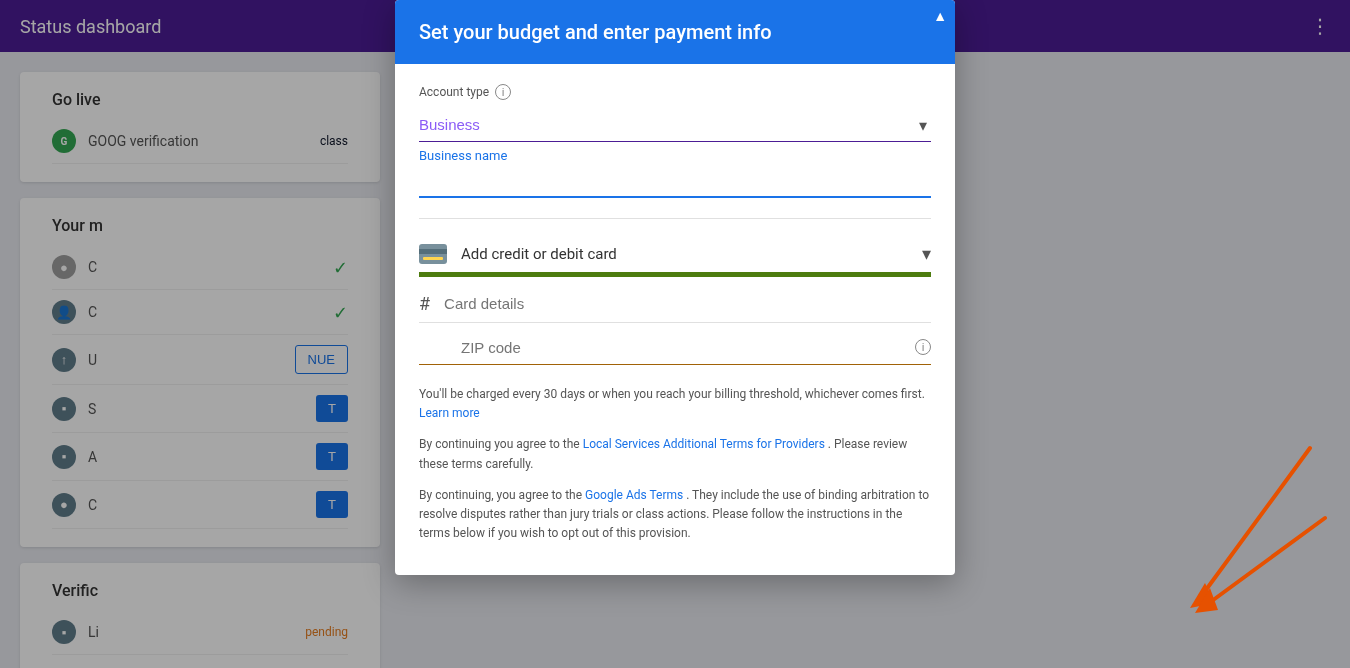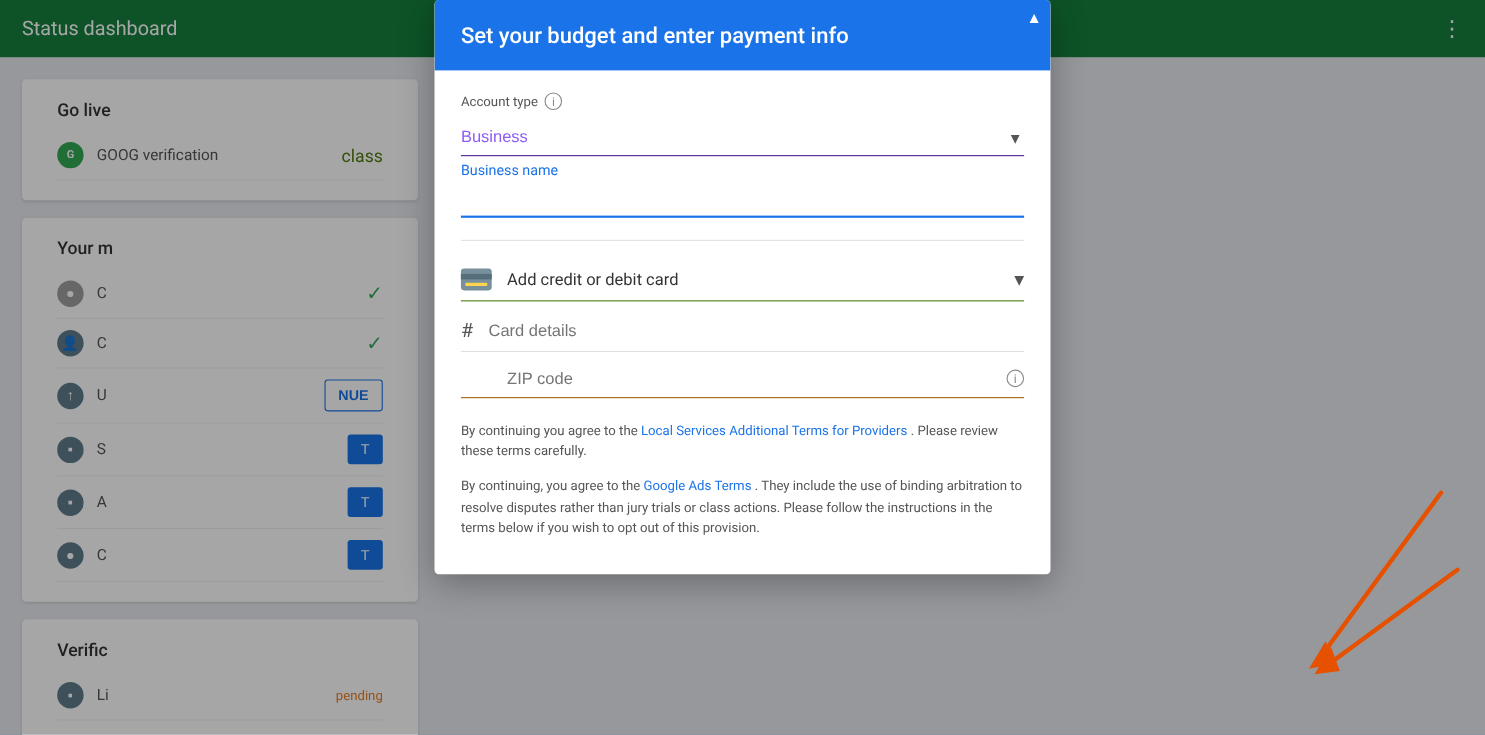--- a/index.html
+++ b/index.html
@@ -14,21 +14,21 @@
     }
 
     
     .dashboard-bg {
       position: absolute;
       inset: 0;
       background: #e8eaf0;
     }
 
     .top-bar {
-      background: #15803d;
+      background: #4c1d95;
       height: 52px;
       display: flex;
       align-items: center;
       padding: 0 20px;
       position: relative;
     }
 
     .top-bar-title {
       color: white;
       font-size: 18px;
@@ -101,21 +101,21 @@
     }
 
     .btn-outline-sm {
       background: white;
       color: #1a73e8;
       border: 1px solid #1a73e8;
       border-radius: 3px;
       padding: 6px 12px;
       font-size: 13px;
       cursor: pointer;
-      font-weight: 700;
+      font-weight: 400;
     }
 
     
     .overlay {
       position: absolute;
       inset: 0;
       background: rgba(0,0,0,0.35);
       display: flex;
       align-items: flex-start;
       justify-content: center;
@@ -243,21 +243,21 @@
       border-top: 1px solid #e0e0e0;
       margin: 16px 0;
     }
 
     
     .card-row {
       display: flex;
       align-items: center;
       justify-content: space-between;
       padding: 8px 0;
-      border-bottom: 1px solid #4d7c0f;
+      border-bottom: 5px solid #4d7c0f;
       margin-bottom: 16px;
     }
 
     .card-row-left {
       display: flex;
       align-items: center;
       gap: 14px;
     }
 
     .card-icon {
@@ -408,21 +408,21 @@
     <span class="top-bar-title">Status dashboard</span>
     <span class="top-bar-dots">⋮</span>
   </div>
 
   <div class="bg-left">
     <div class="dash-card">
       <div class="dash-card-title">Go live</div>
       <div class="dash-row">
         <div class="dash-row-icon" style="background:#34a853;font-size:10px;font-weight:bold;">G</div>
         <span class="dash-row-text">GOOG verification</span>
-        <span style="color:#4d7c0f;font-size:16px;">class</span>
+        <span style="color:#0f172a;font-size:12px;">class</span>
       </div>
     </div>
 
     <div class="dash-card">
       <div class="dash-card-title">Your m</div>
       <div class="dash-row">
         <div class="dash-row-icon">●</div>
         <span class="dash-row-text">C</span>
         <span class="check-green">✓</span>
       </div>
@@ -511,20 +511,24 @@
     <div class="card-details-row">
       <span class="hash-icon">#</span>
       <input type="text" class="card-details-input" placeholder="Card details" style="">
     </div>
 
     <div class="zip-row">
       <input type="text" class="zip-input" placeholder="ZIP code" style="">
       <span class="info-icon" style="flex-shrink:0;">i</span>
     </div>
 
+    <p class="terms-text">
+      <span>You'll be charged every 30 days or when you reach your billing threshold, whichever comes first.</span>
+      <a href="#" class="terms-link">Learn more</a>
+    </p>
 
     <p class="terms-text">
       <span>By continuing you agree to the</span>
       <a href="#" class="terms-link">Local Services Additional Terms for Providers</a>
       <span>. Please review these terms carefully.</span>
     </p>
 
     <p class="terms-text">
       <span>By continuing, you agree to the</span>
       <a href="#" class="terms-link">Google Ads Terms</a>

